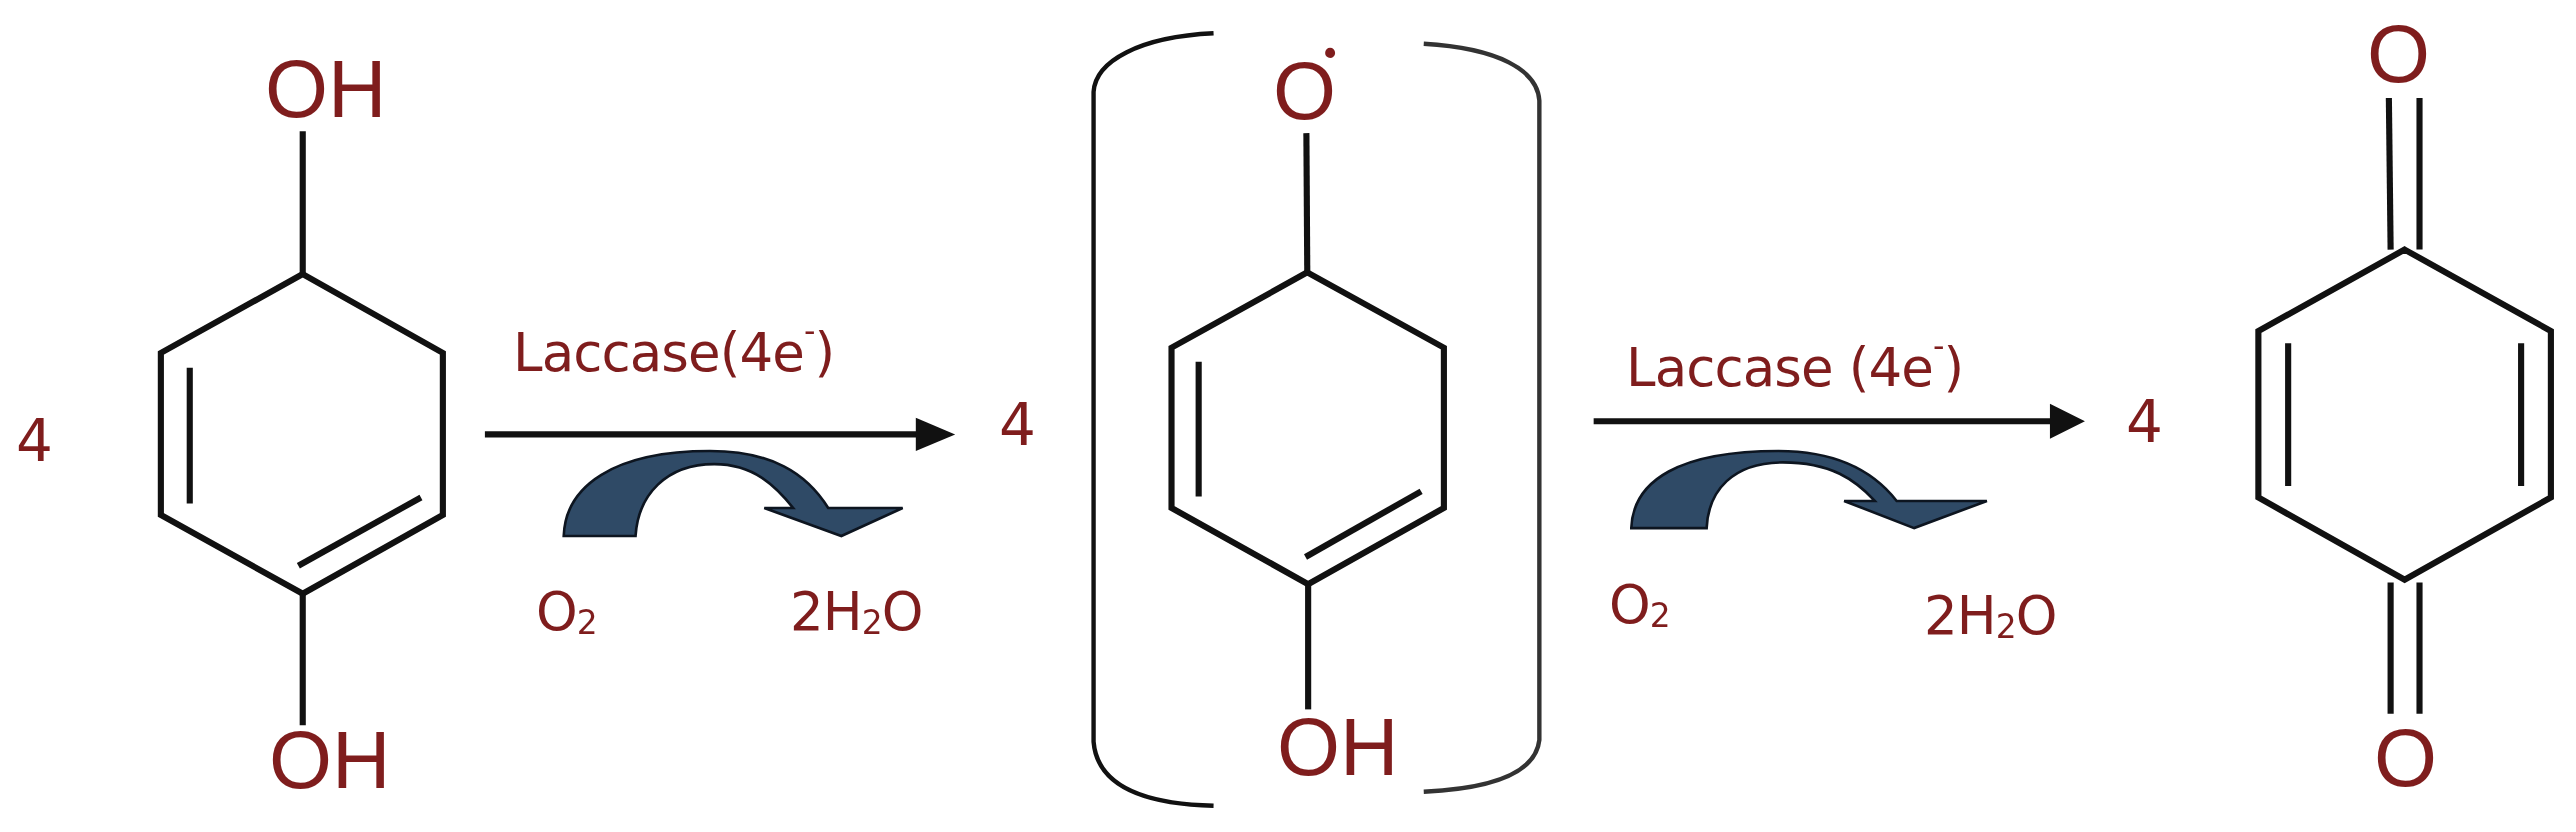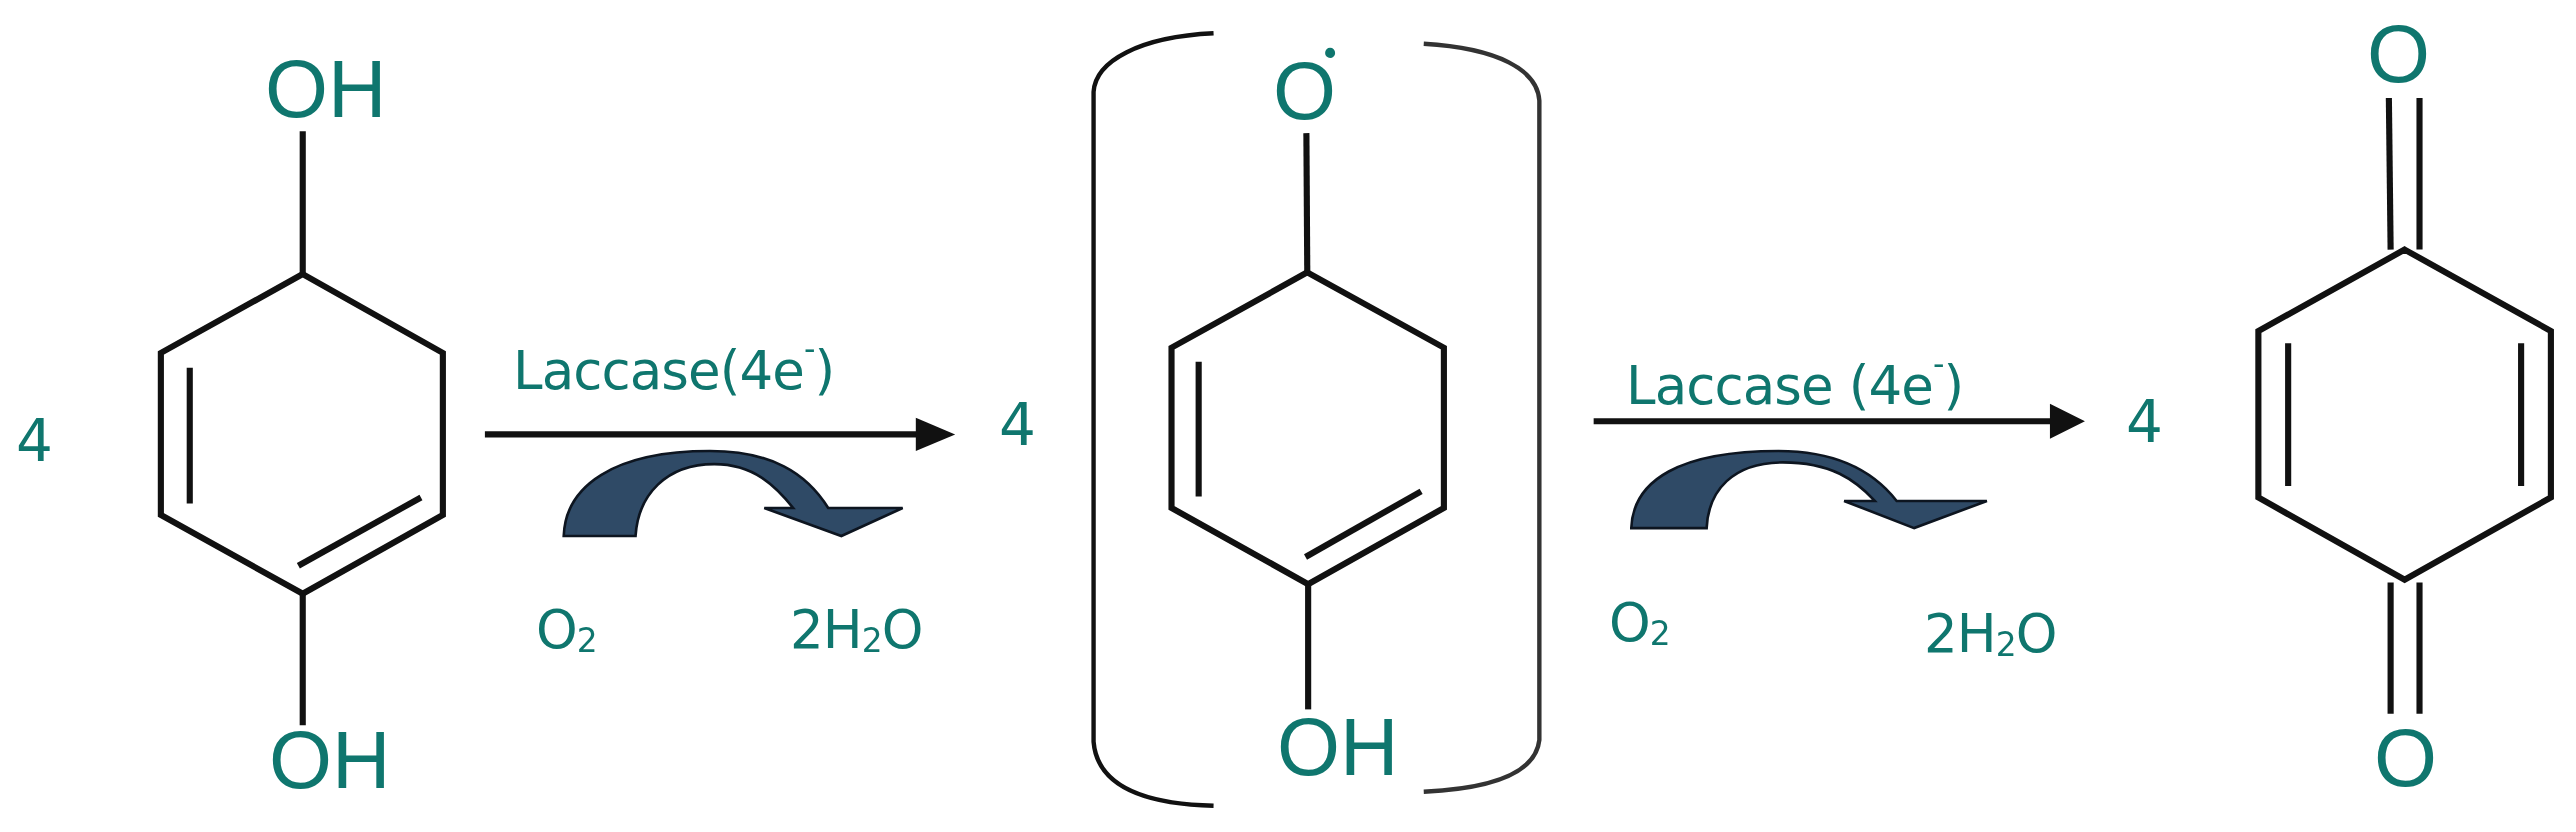--- a/index.html
+++ b/index.html
@@ -1,21 +1,21 @@
 <!DOCTYPE html>
 <html style="font-size:14px"><head>
 <meta charset="utf-8">
 <style>
   html, body { margin: 0; padding: 0; background: #ffffff; }
   body { width: 2576px; height: 832px; position: relative; overflow: hidden; font-family: "Liberation Sans", sans-serif; }
   #scene { position: absolute; left: 0; top: 0; }
-  .lbl { position: absolute; color: #0f766e; white-space: nowrap; line-height: 1; }
+  .lbl { position: absolute; color: #7f1d1d; white-space: nowrap; line-height: 1; }
   .atom { font-family: "Liberation Sans", sans-serif; font-size: 81px; }
   .coef { font-family: "DejaVu Sans", sans-serif; font-size: 58px; }
-  .cond { font-family: "DejaVu Sans", sans-serif; font-size: 53px; letter-spacing: -0.9px; margin-top: 18px; }
+  .cond { font-family: "DejaVu Sans", sans-serif; font-size: 53px; letter-spacing: -0.9px; }
   .sub { font-size: 0.62em; vertical-align: -0.12em; }
   .sup { font-size: 0.6em; vertical-align: 0.9em; }
 </style>
 </head>
 <body>
 
 <svg id="scene" width="2576" height="832" viewBox="0 0 2940 950">
   <g stroke="#111" stroke-width="7" fill="none" stroke-linecap="butt" stroke-linejoin="miter">
 
     <g>

